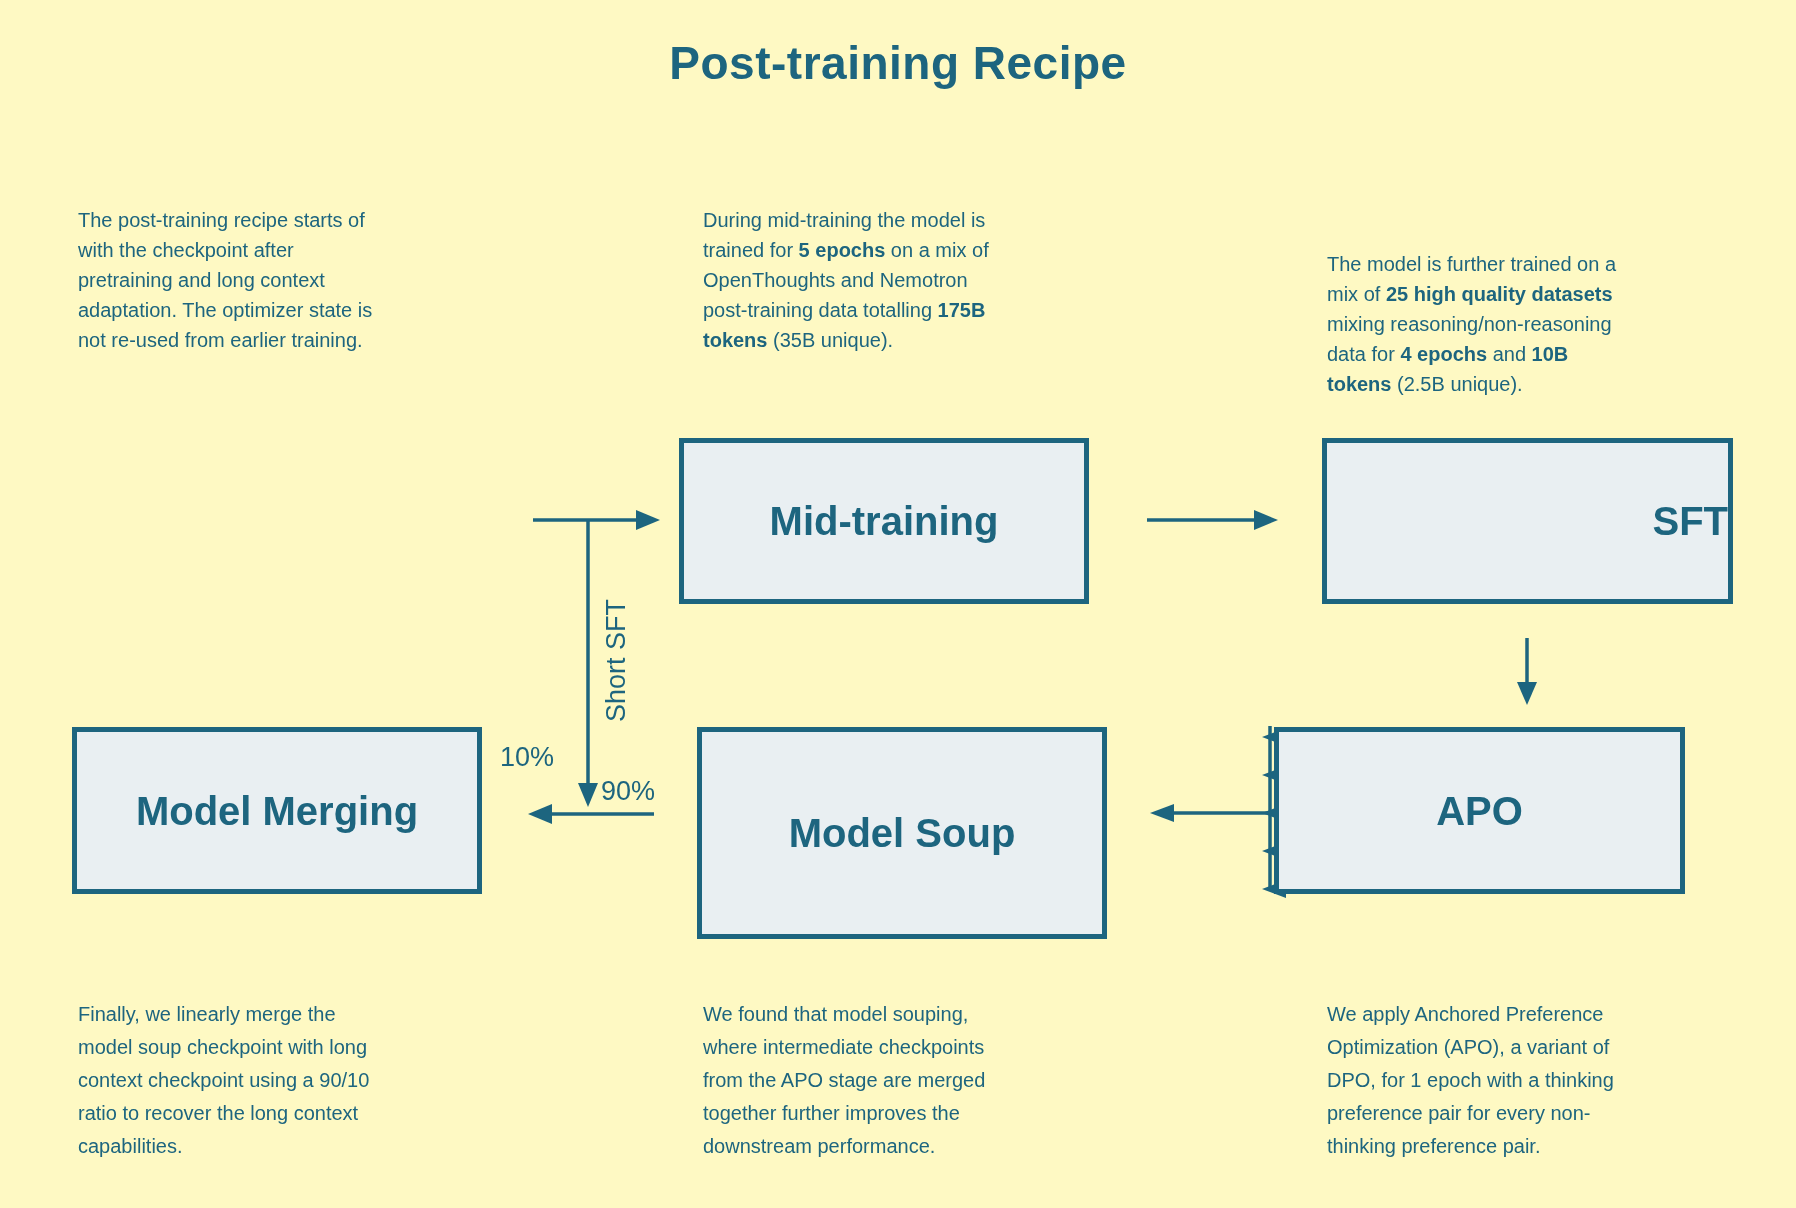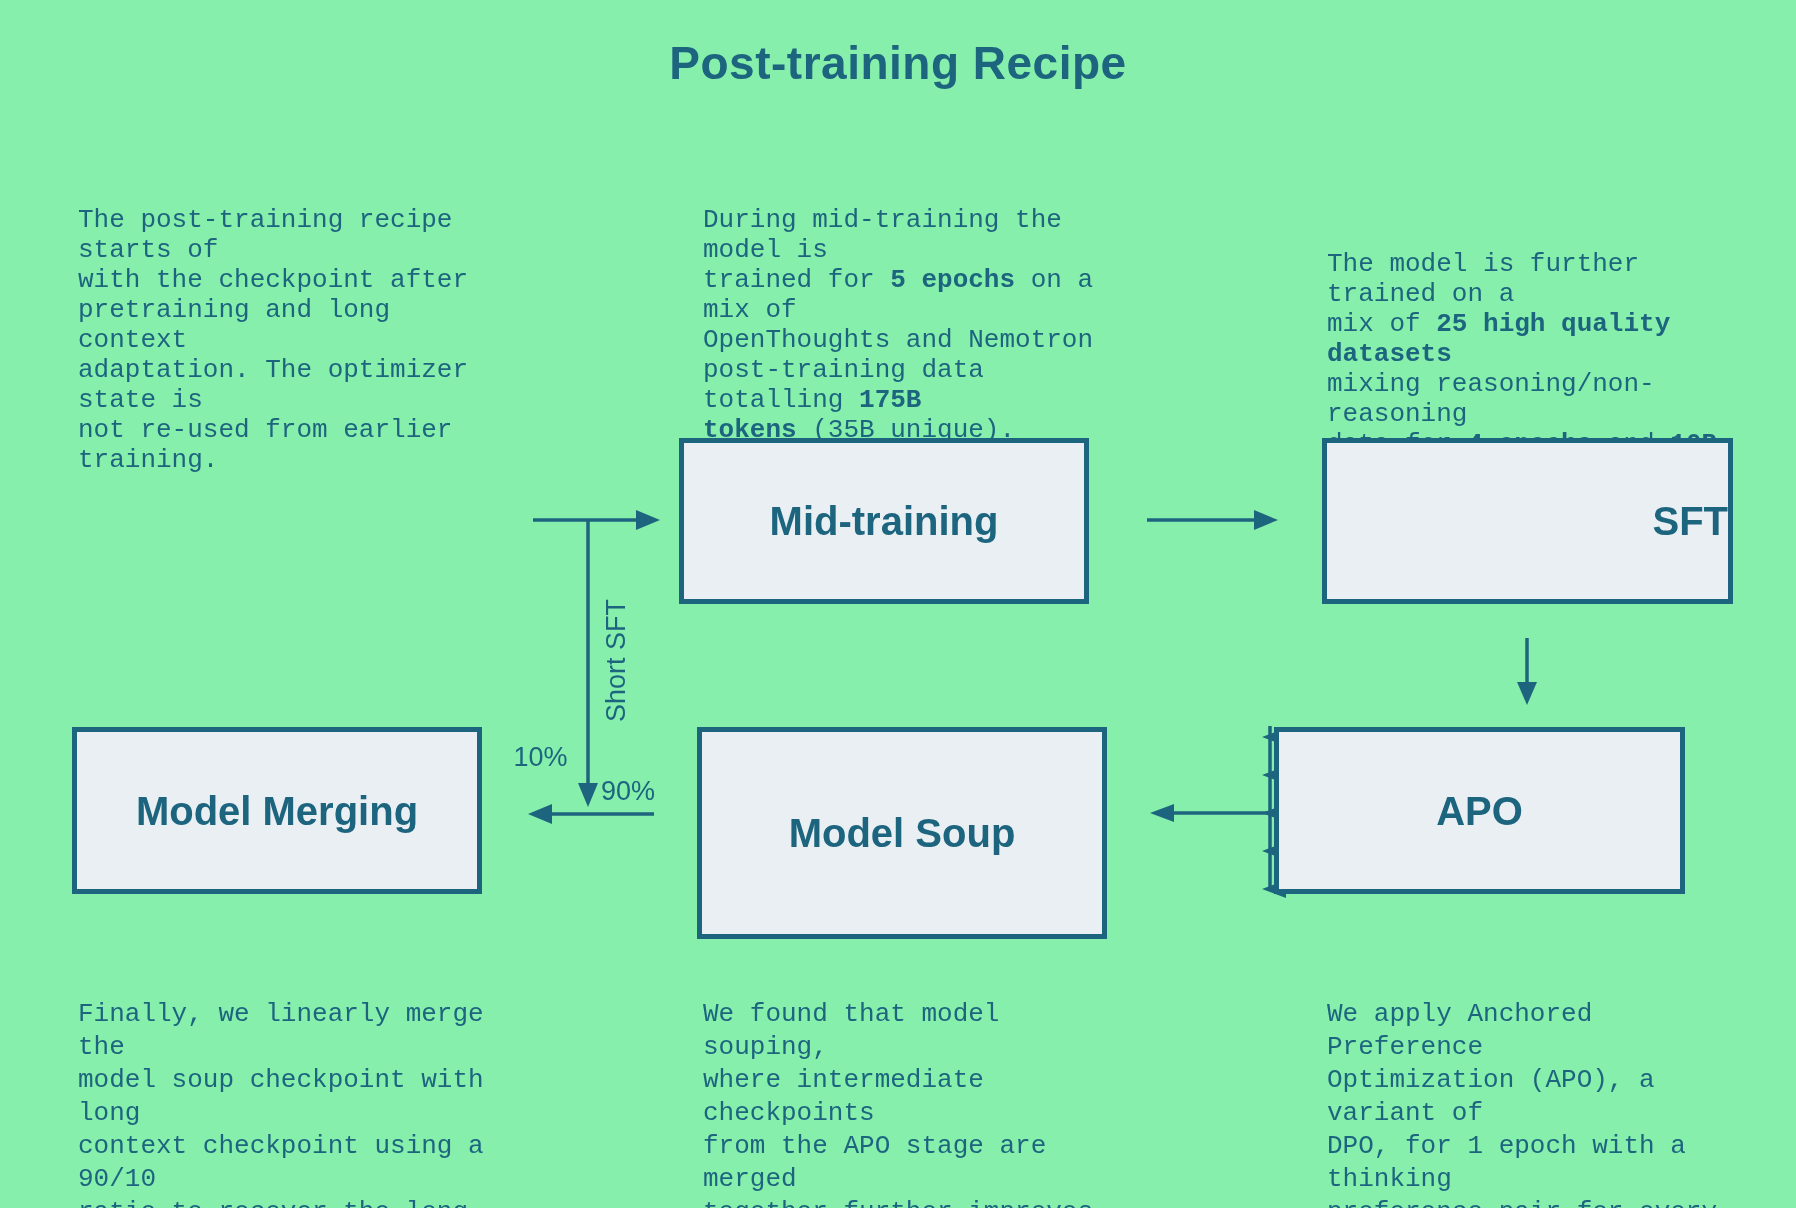--- a/index.html
+++ b/index.html
@@ -1,29 +1,29 @@
 <!DOCTYPE html>
 <html style="--teal: #1d657f; --box-fill: #e9eff2;"><head>
 <meta charset="utf-8">
 <style>
   :root{
     --teal:#1d657f;
     --box-fill:#e9eff2;
   }
   html,body{margin:0;padding:0;background:#ffffff;}
   #canvas{
-    position:relative;width:1796px;height:1208px;background:#86efac;overflow:hidden;
+    position:relative;width:1796px;height:1208px;background:#fef9c3;overflow:hidden;
     font-family:"Liberation Sans", sans-serif;color:var(--teal);
   }
   .title{
     position:absolute;top:36px;left:0;width:1796px;text-align:center;
     font-size:46px;font-weight:700;letter-spacing:.5px;
   }
   .para{
-    position:absolute;font-size:26px;line-height:30px;white-space:pre-line;font-family:Liberation Mono, monospace;
+    position:absolute;font-size:20px;line-height:30px;white-space:pre-line;
   }
   .para.bottom{line-height:33px;}
   .node{
     position:absolute;background:var(--box-fill);border:5px solid var(--teal);
     box-sizing:border-box;display:flex;flex-direction:column;align-items:center;justify-content:center;
     font-size:40px;font-weight:700;text-align:center;line-height:1.45;
   }
   .edge-label{position:absolute;font-size:27px;}
   .edge-label.rot{
     transform:rotate(-90deg);transform-origin:0 0;white-space:nowrap;
@@ -93,21 +93,21 @@
       <line class="al" x1="1320" y1="851" x2="1286" y2="851"></line>
       <polygon class="ah" points="1262,851 1286,842 1286,860"></polygon>
       <line class="al" x1="1320" y1="889" x2="1286" y2="889"></line>
       <polygon class="ah" points="1262,889 1286,880 1286,898"></polygon>
       <line class="al" x1="1270" y1="813" x2="1174" y2="813"></line>
       <polygon class="ah" points="1150,813 1174,804 1174,822"></polygon>
     </g>
   </svg>
 
   <div class="edge-label rot" style="left:601px;top:722px;">Short SFT</div>
-  <div class="edge-label" style="left:500px;top:742px;width:81px;text-align:center;">10%</div>
+  <div class="edge-label" style="left:500px;top:742px;width:81px;text-align:left;">10%</div>
   <div class="edge-label" style="left:601px;top:776px;">90%</div>
 
   <div class="node" style="left:679px;top:438px;width:410px;height:166px;">
     <div>Mid-training</div>
   </div>
   <div class="node" style="left:1322px;top:438px;width:411px;height:166px;align-items:flex-end;">
     <div>SFT</div>
   </div>
 
   <div class="node" style="left:72px;top:727px;width:410px;height:167px;">

